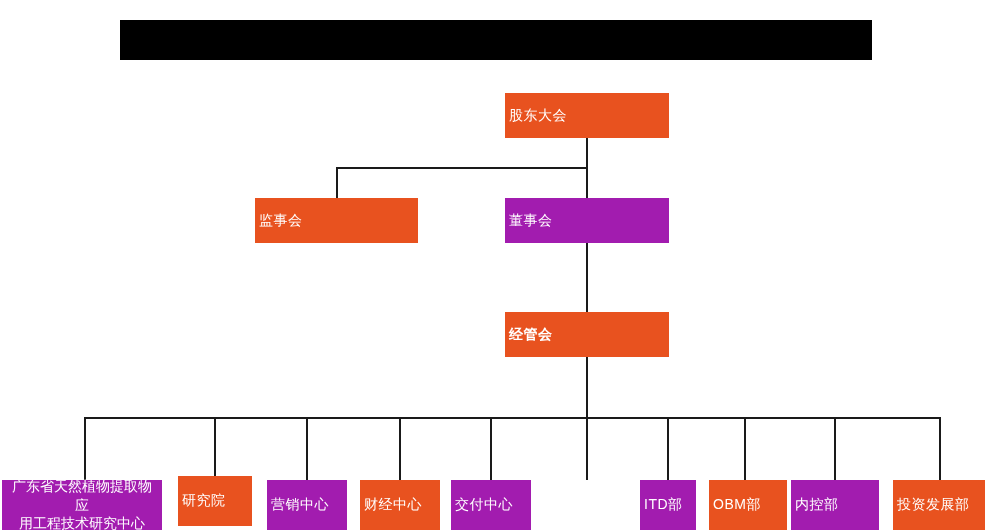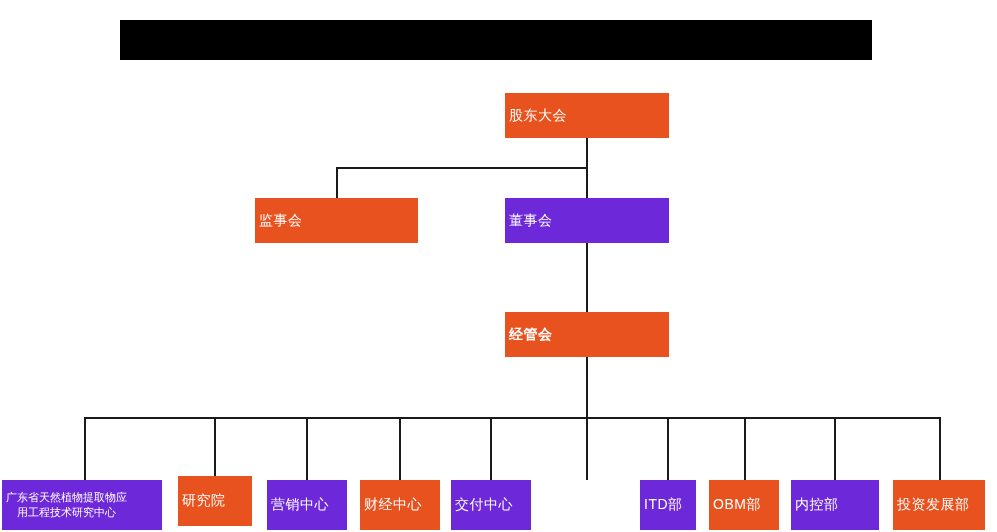--- a/index.html
+++ b/index.html
@@ -32,28 +32,28 @@
     align-items: center;
     justify-content: flex-start;
     text-align: center;
     color: #ffffff;
     font-size: 14px;
     line-height: 1.25;
     letter-spacing: 0.5px;
     z-index: 3;
   }
   .node.tone-dark  { background: #E8521F; }
-  .node.tone-light { background: #6d28d9; }
+  .node.tone-light { background: #a21caf; }
   .node-label {
     display: block;
     padding: 0 4px;
     white-space: pre-line;
   }
   .node.small-text .node-label {
-    font-size: 11px;
+    font-size: 14px;
     line-height: 1.35;
     letter-spacing: 0;
   }
   .conn {
     position: absolute;
     background: #1a1a1a;
     z-index: 1;
   }
   .conn.v { width: 2px; }
   .conn.h { height: 2px; }
@@ -123,21 +123,21 @@
 
   <div class="node tone-light" style="left:451px; top:480px; width:80px; height:50px;font-family:Liberation Serif, serif;">
     <span class="node-label">交付中心</span>
   </div>
 
 
   <div class="node tone-light" style="left:640px; top:480px; width:56px; height:50px;">
     <span class="node-label">ITD部</span>
   </div>
 
-  <div class="node tone-dark" style="left:709px; top:480px; width:70px; height:50px;">
+  <div class="node tone-dark" style="left:709px; top:480px; width:78px; height:50px;">
     <span class="node-label">OBM部</span>
   </div>
 
   <div class="node tone-light" style="left:791px; top:480px; width:88px; height:50px;">
     <span class="node-label">内控部</span>
   </div>
 
   <div class="node tone-dark" style="left:893px; top:480px; width:92px; height:50px;">
     <span class="node-label">投资发展部</span>
   </div>

